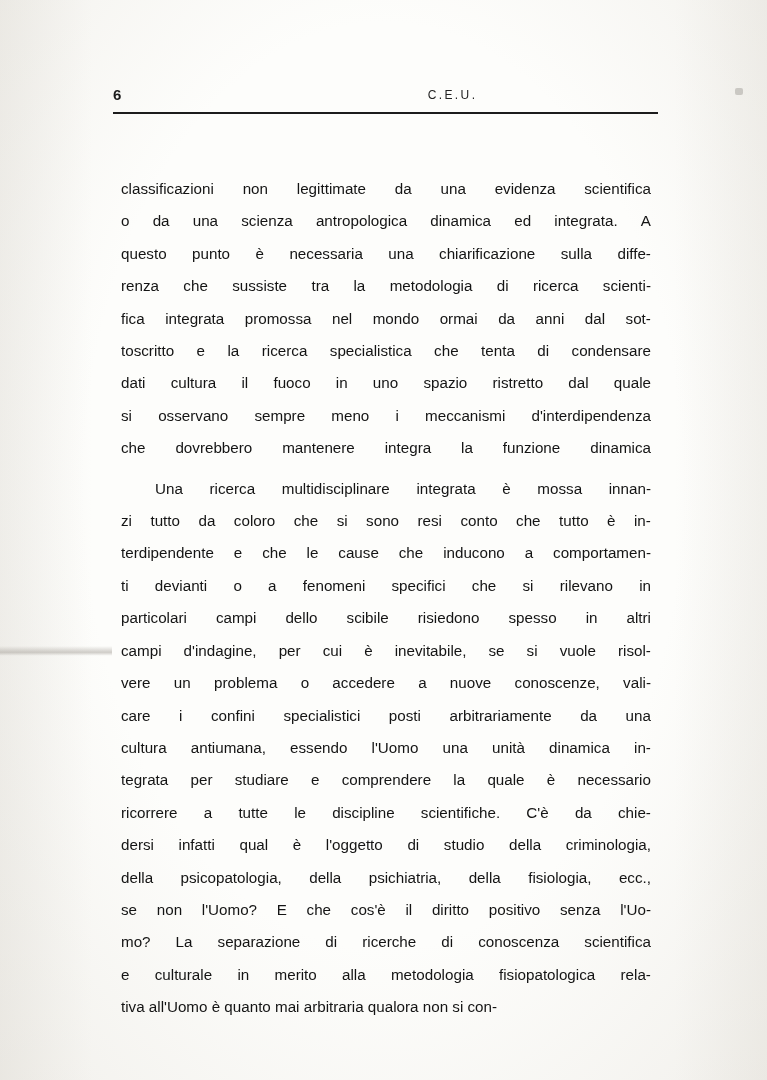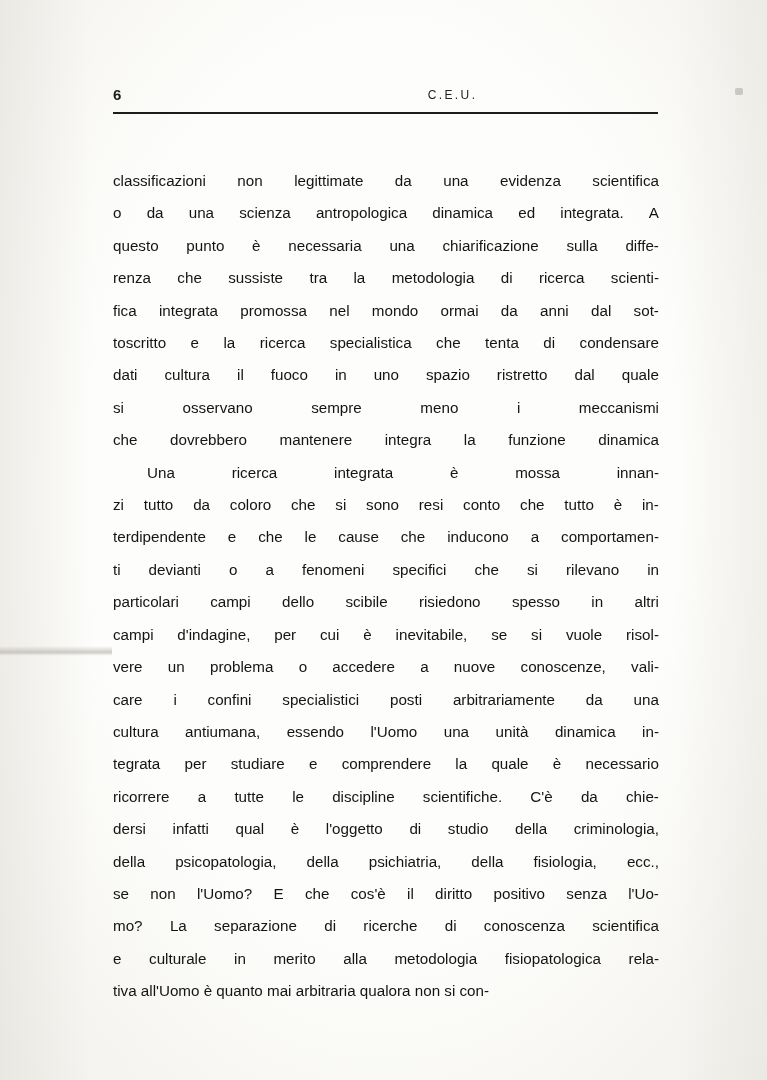--- a/index.html
+++ b/index.html
@@ -73,21 +73,21 @@
     position: absolute;
     left: 113px;
     top: 165px;
     width: 546px;
     font-size: 15.2px;
     line-height: 32.4px;
     color: #141414;
     text-align: justify;
   }
   .para {
-    margin: 0;
+    margin: 8px;
     text-align: justify;
     text-align-last: left;
   }
   
   .line {
     display: block;
     white-space: nowrap;
   }
   .line.justify {
     display: flex;
@@ -217,35 +217,37 @@
             <span>dal</span>
             <span>quale</span>
           </span>
           <span class="line justify">
             <span>si</span>
             <span>osservano</span>
             <span>sempre</span>
             <span>meno</span>
             <span>i</span>
             <span>meccanismi</span>
+            <span>d'interdipendenza</span>
           </span>
           <span class="line justify">
             <span>che</span>
             <span>dovrebbero</span>
             <span>mantenere</span>
             <span>integra</span>
             <span>la</span>
             <span>funzione</span>
             <span>dinamica</span>
           </span>
         </p>
         <p class="para">
           <span class="line justify indent-first">
             <span>Una</span>
             <span>ricerca</span>
+            <span>multidisciplinare</span>
             <span>integrata</span>
             <span>è</span>
             <span>mossa</span>
             <span>innan-</span>
           </span>
           <span class="line justify">
             <span>zi</span>
             <span>tutto</span>
             <span>da</span>
             <span>coloro</span>

